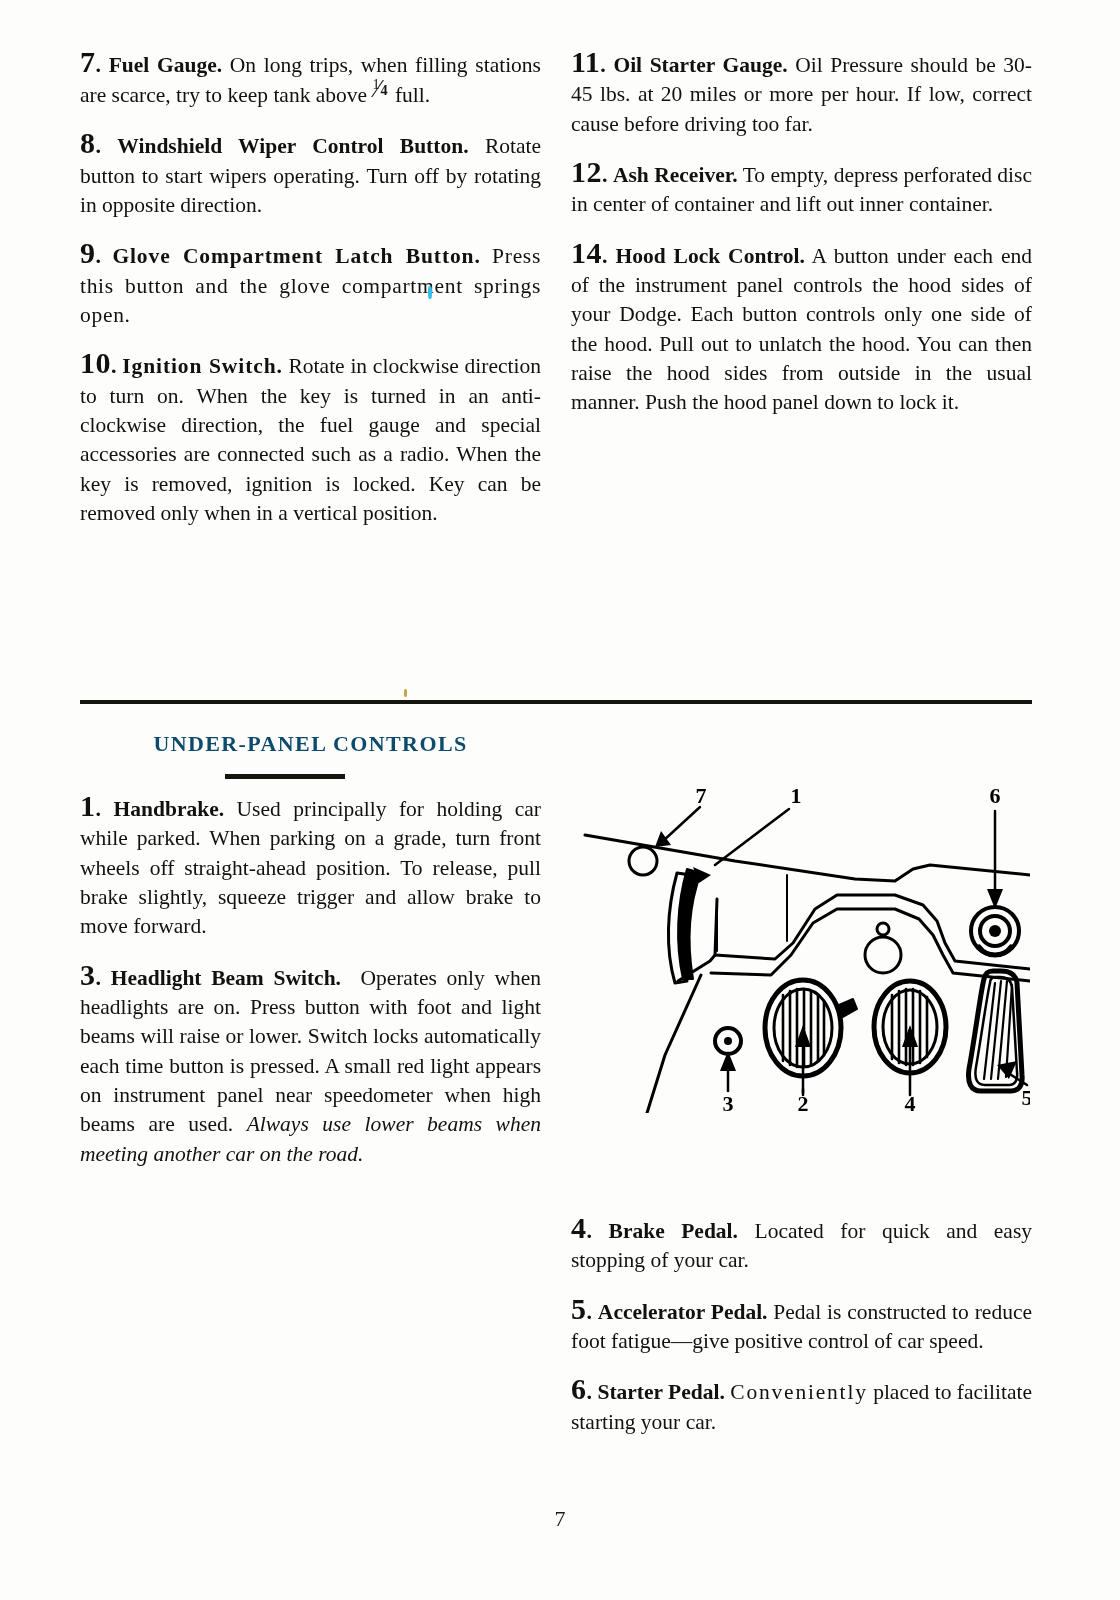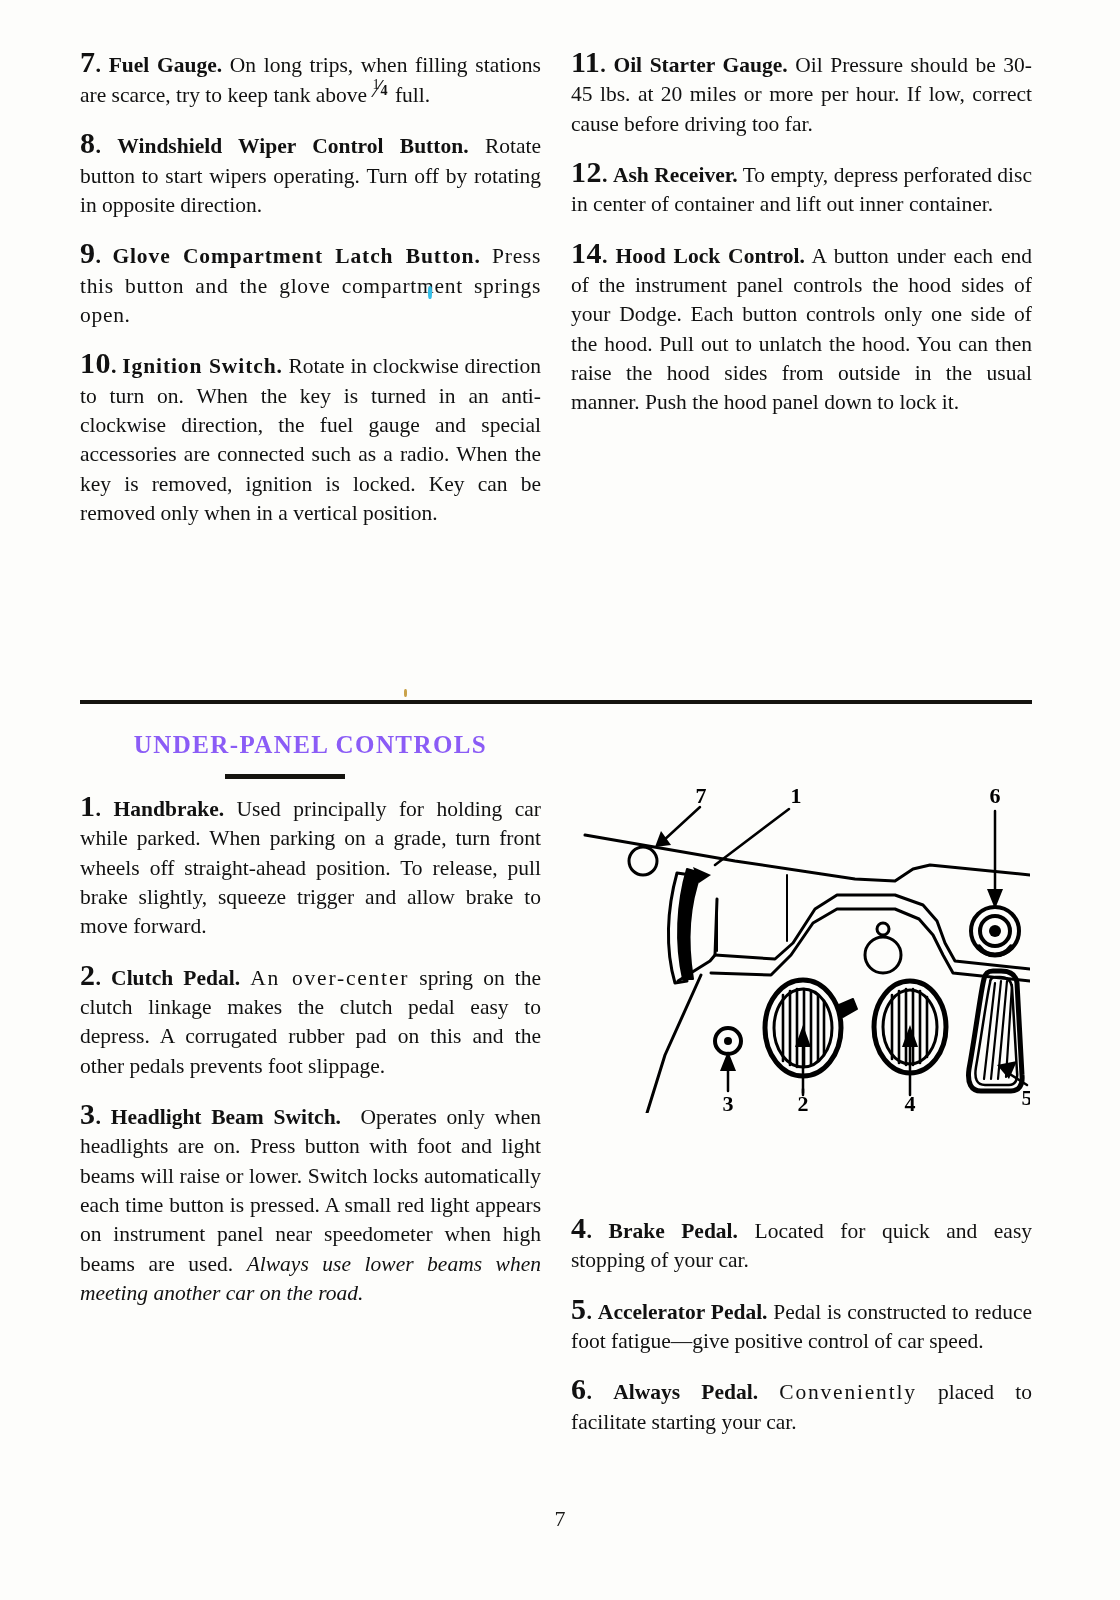--- a/index.html
+++ b/index.html
@@ -100,24 +100,24 @@
     height: 4px;
     background: #15140f;
   }
 
   .section-head {
     position: absolute;
     left: 80px;
     top: 723px;
     width: 461px;
     text-align: center;
-    font-size: 25px;
+    font-size: 22px;
     font-weight: bold;
     letter-spacing: 1.4px;
-    color: #8b5cf6;
+    color: #0c4a6e;
   }
   .rule-short {
     position: absolute;
     left: 225px;
     top: 766px;
     width: 120px;
     height: 5px;
     background: #15140f;
   }
 
@@ -225,25 +225,20 @@
   <div class="rule-short"></div>
 
   <div class="lower-left">
 
     <p class="entry">
       <span class="num">1</span><span class="num-dot">.</span>
       <span class="term">Handbrake.</span>
       <span>Used principally for holding car while parked. When parking on a grade, turn front wheels off straight-ahead position. To release, pull brake slightly, squeeze trigger and allow brake to move forward.</span>
     </p>
 
-    <p class="entry">
-      <span class="num">2</span><span class="num-dot">.</span>
-      <span class="term">Clutch Pedal.</span>
-      <span class="body-spaced">An over-center</span><span> spring on the clutch linkage makes the clutch pedal easy to depress. A corrugated rubber pad on this and the other pedals prevents foot slippage.</span>
-    </p>
 
     <p class="entry">
       <span class="num">3</span><span class="num-dot">.</span>
       <span class="term">Headlight Beam Switch.</span>&nbsp;
       <span>Operates only when headlights are on. Press button with foot and light beams will raise or lower. Switch locks automatically each time button is pressed. A small red light appears on instrument panel near speedometer when high beams are used. </span><span class="ital">Always use lower beams when meeting another car on the road.</span>
     </p>
   </div>
 
   <div class="figure">
     <svg viewBox="0 0 465 330" xmlns="http://www.w3.org/2000/svg">
@@ -365,21 +360,21 @@
     </p>
 
     <p class="entry">
       <span class="num">5</span><span class="num-dot">.</span>
       <span class="term">Accelerator Pedal.</span>
       <span>Pedal is constructed to reduce foot fatigue—give positive control of car speed.</span>
     </p>
 
     <p class="entry">
       <span class="num">6</span><span class="num-dot">.</span>
-      <span class="term">Always Pedal.</span>
+      <span class="term">Starter Pedal.</span>
       <span class="body-spaced">Conveniently</span><span> placed to facilitate starting your car.</span>
     </p>
   </div>
 
   <div class="speck" style="left:428px; top:278px; width:4px; height:13px;"></div>
   <div class="speck speck2" style="left:404px; top:681px; width:3px; height:8px;"></div>
 
   <div class="page-num">7</div>
 
 </div>

